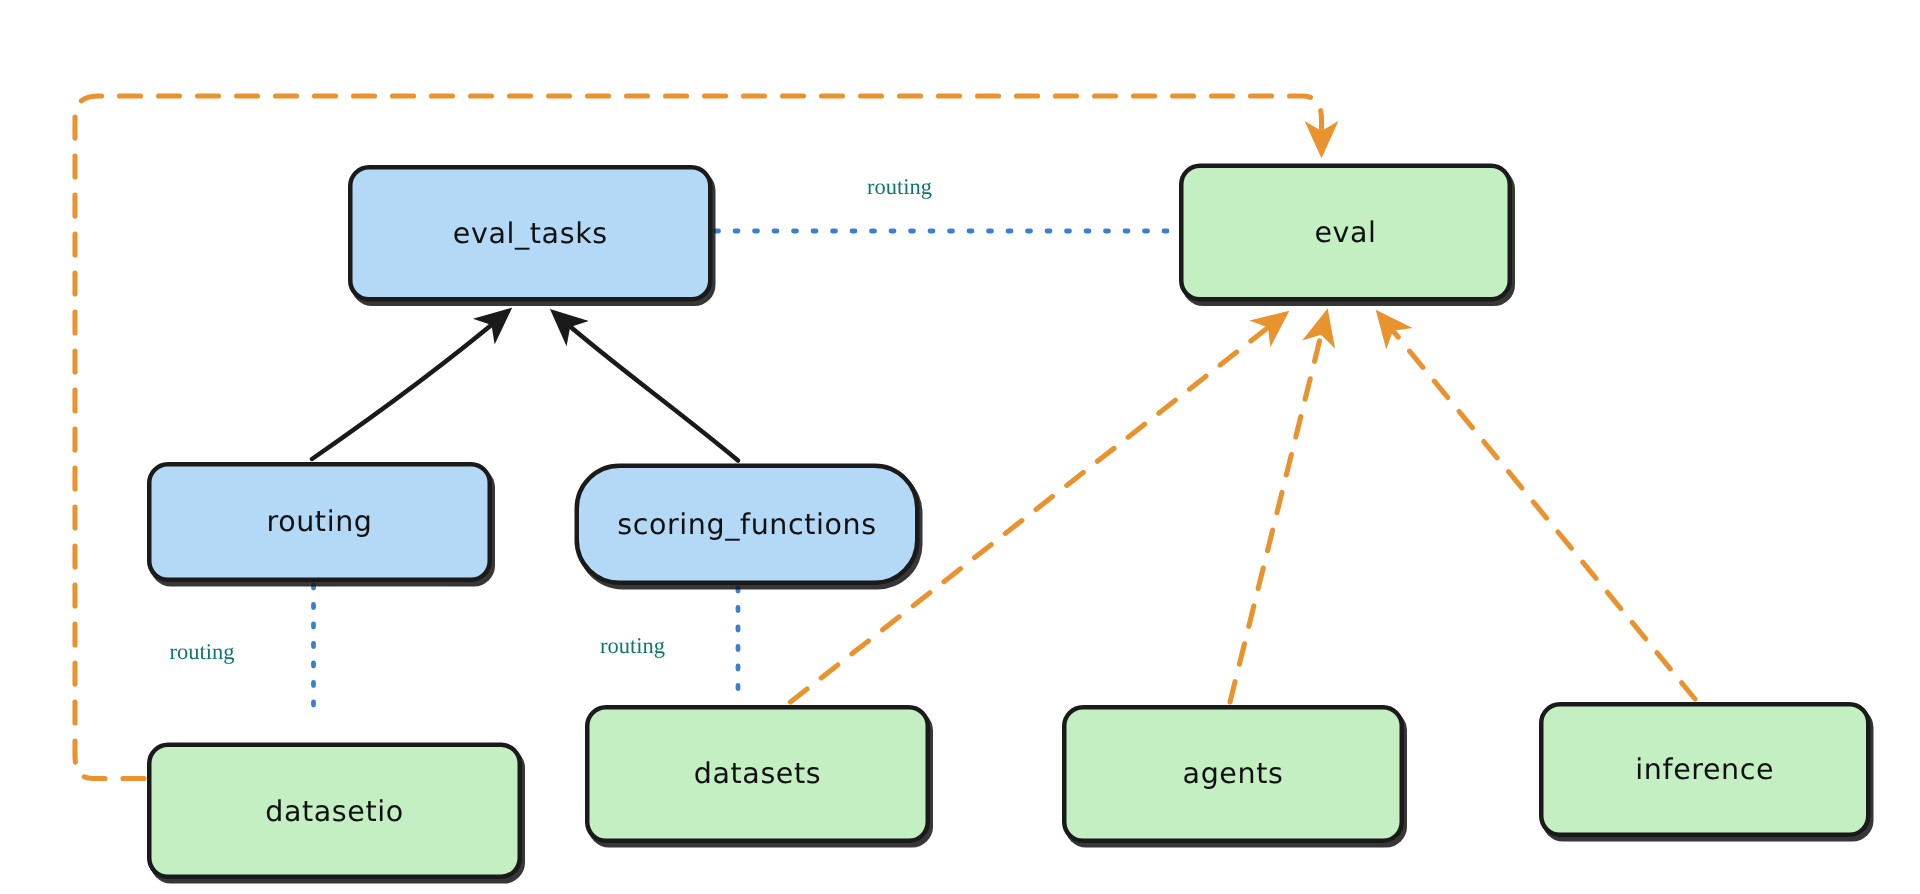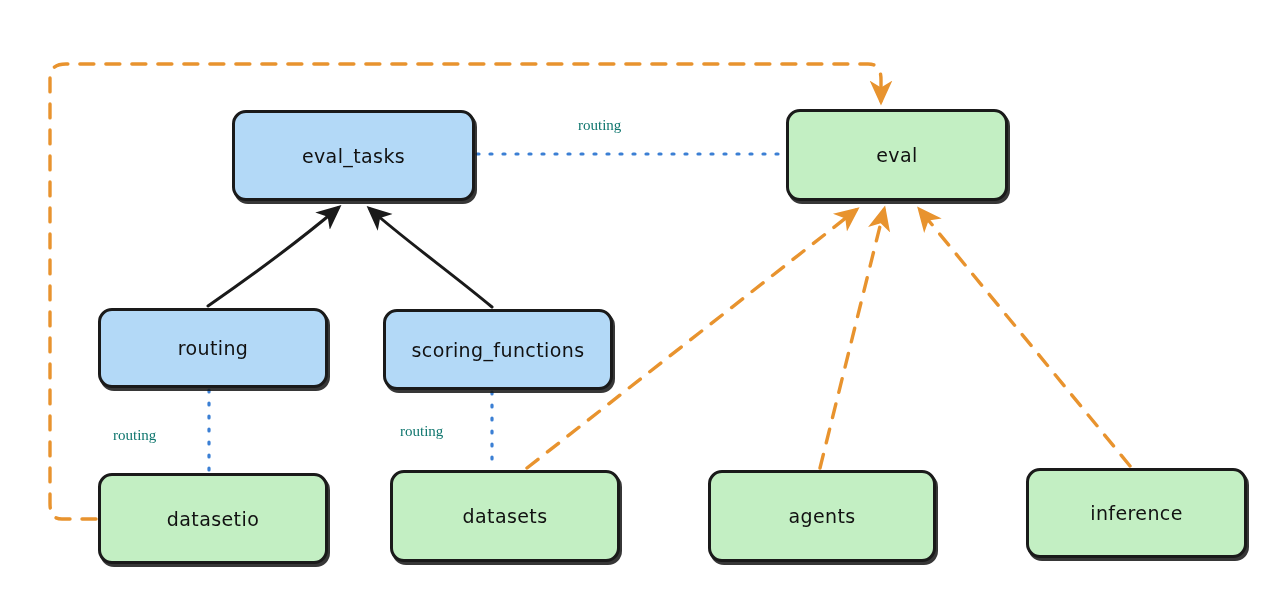--- a/index.html
+++ b/index.html
@@ -98,25 +98,25 @@
   </div>
 
   <div class="node provider" style="left:786px; top:109px; width:222px; height:92px;">
     <span class="node-label">eval</span>
   </div>
 
   <div class="node api" style="left:98px; top:308px; width:230px; height:80px;">
     <span class="node-label">routing</span>
   </div>
 
-  <div class="node api" style="left:383px; top:309px; width:230px; height:81px;">
+  <div class="node api" style="left:383px; top:309px; width:230px; height:81px;border-radius:30px;">
     <span class="node-label">scoring_functions</span>
   </div>
 
-  <div class="node provider" style="left:98px; top:473px; width:230px; height:91px;">
+  <div class="node provider" style="left:98px; top:495px; width:250px; height:91px;">
     <span class="node-label">datasetio</span>
   </div>
 
   <div class="node provider" style="left:390px; top:470px; width:230px; height:92px;">
     <span class="node-label">datasets</span>
   </div>
 
   <div class="node provider" style="left:708px; top:470px; width:228px; height:92px;">
     <span class="node-label">agents</span>
   </div>

